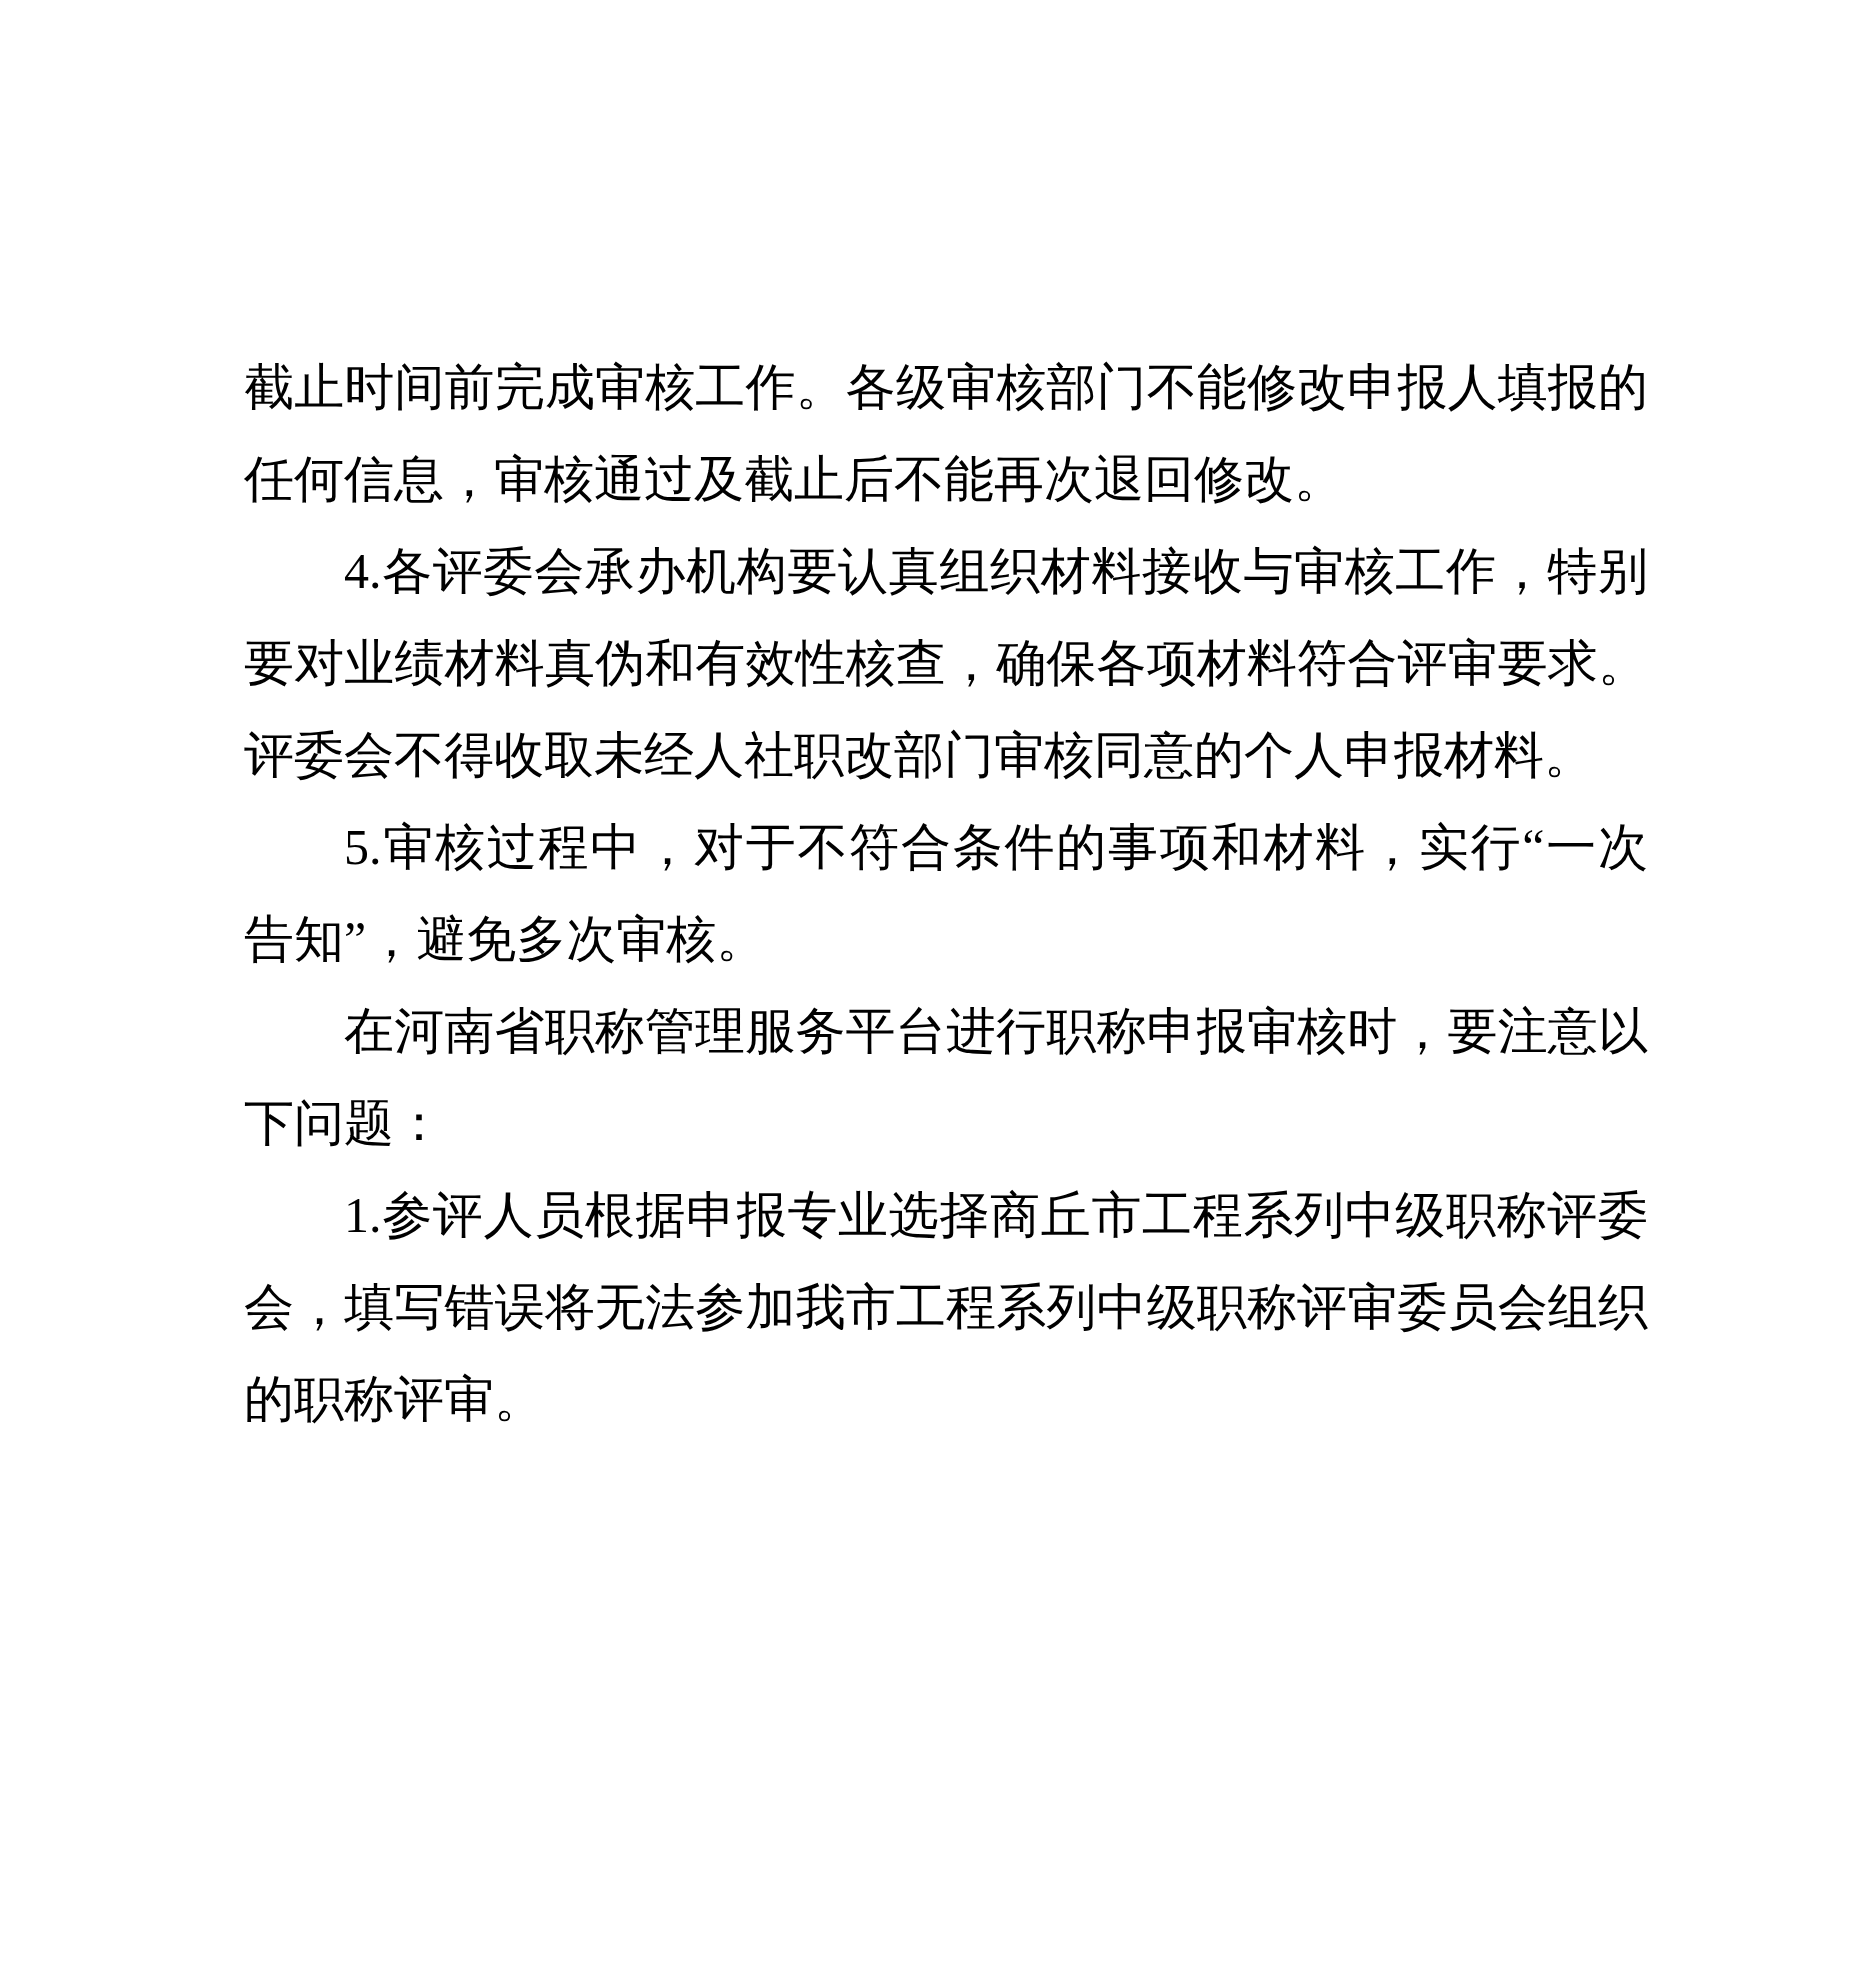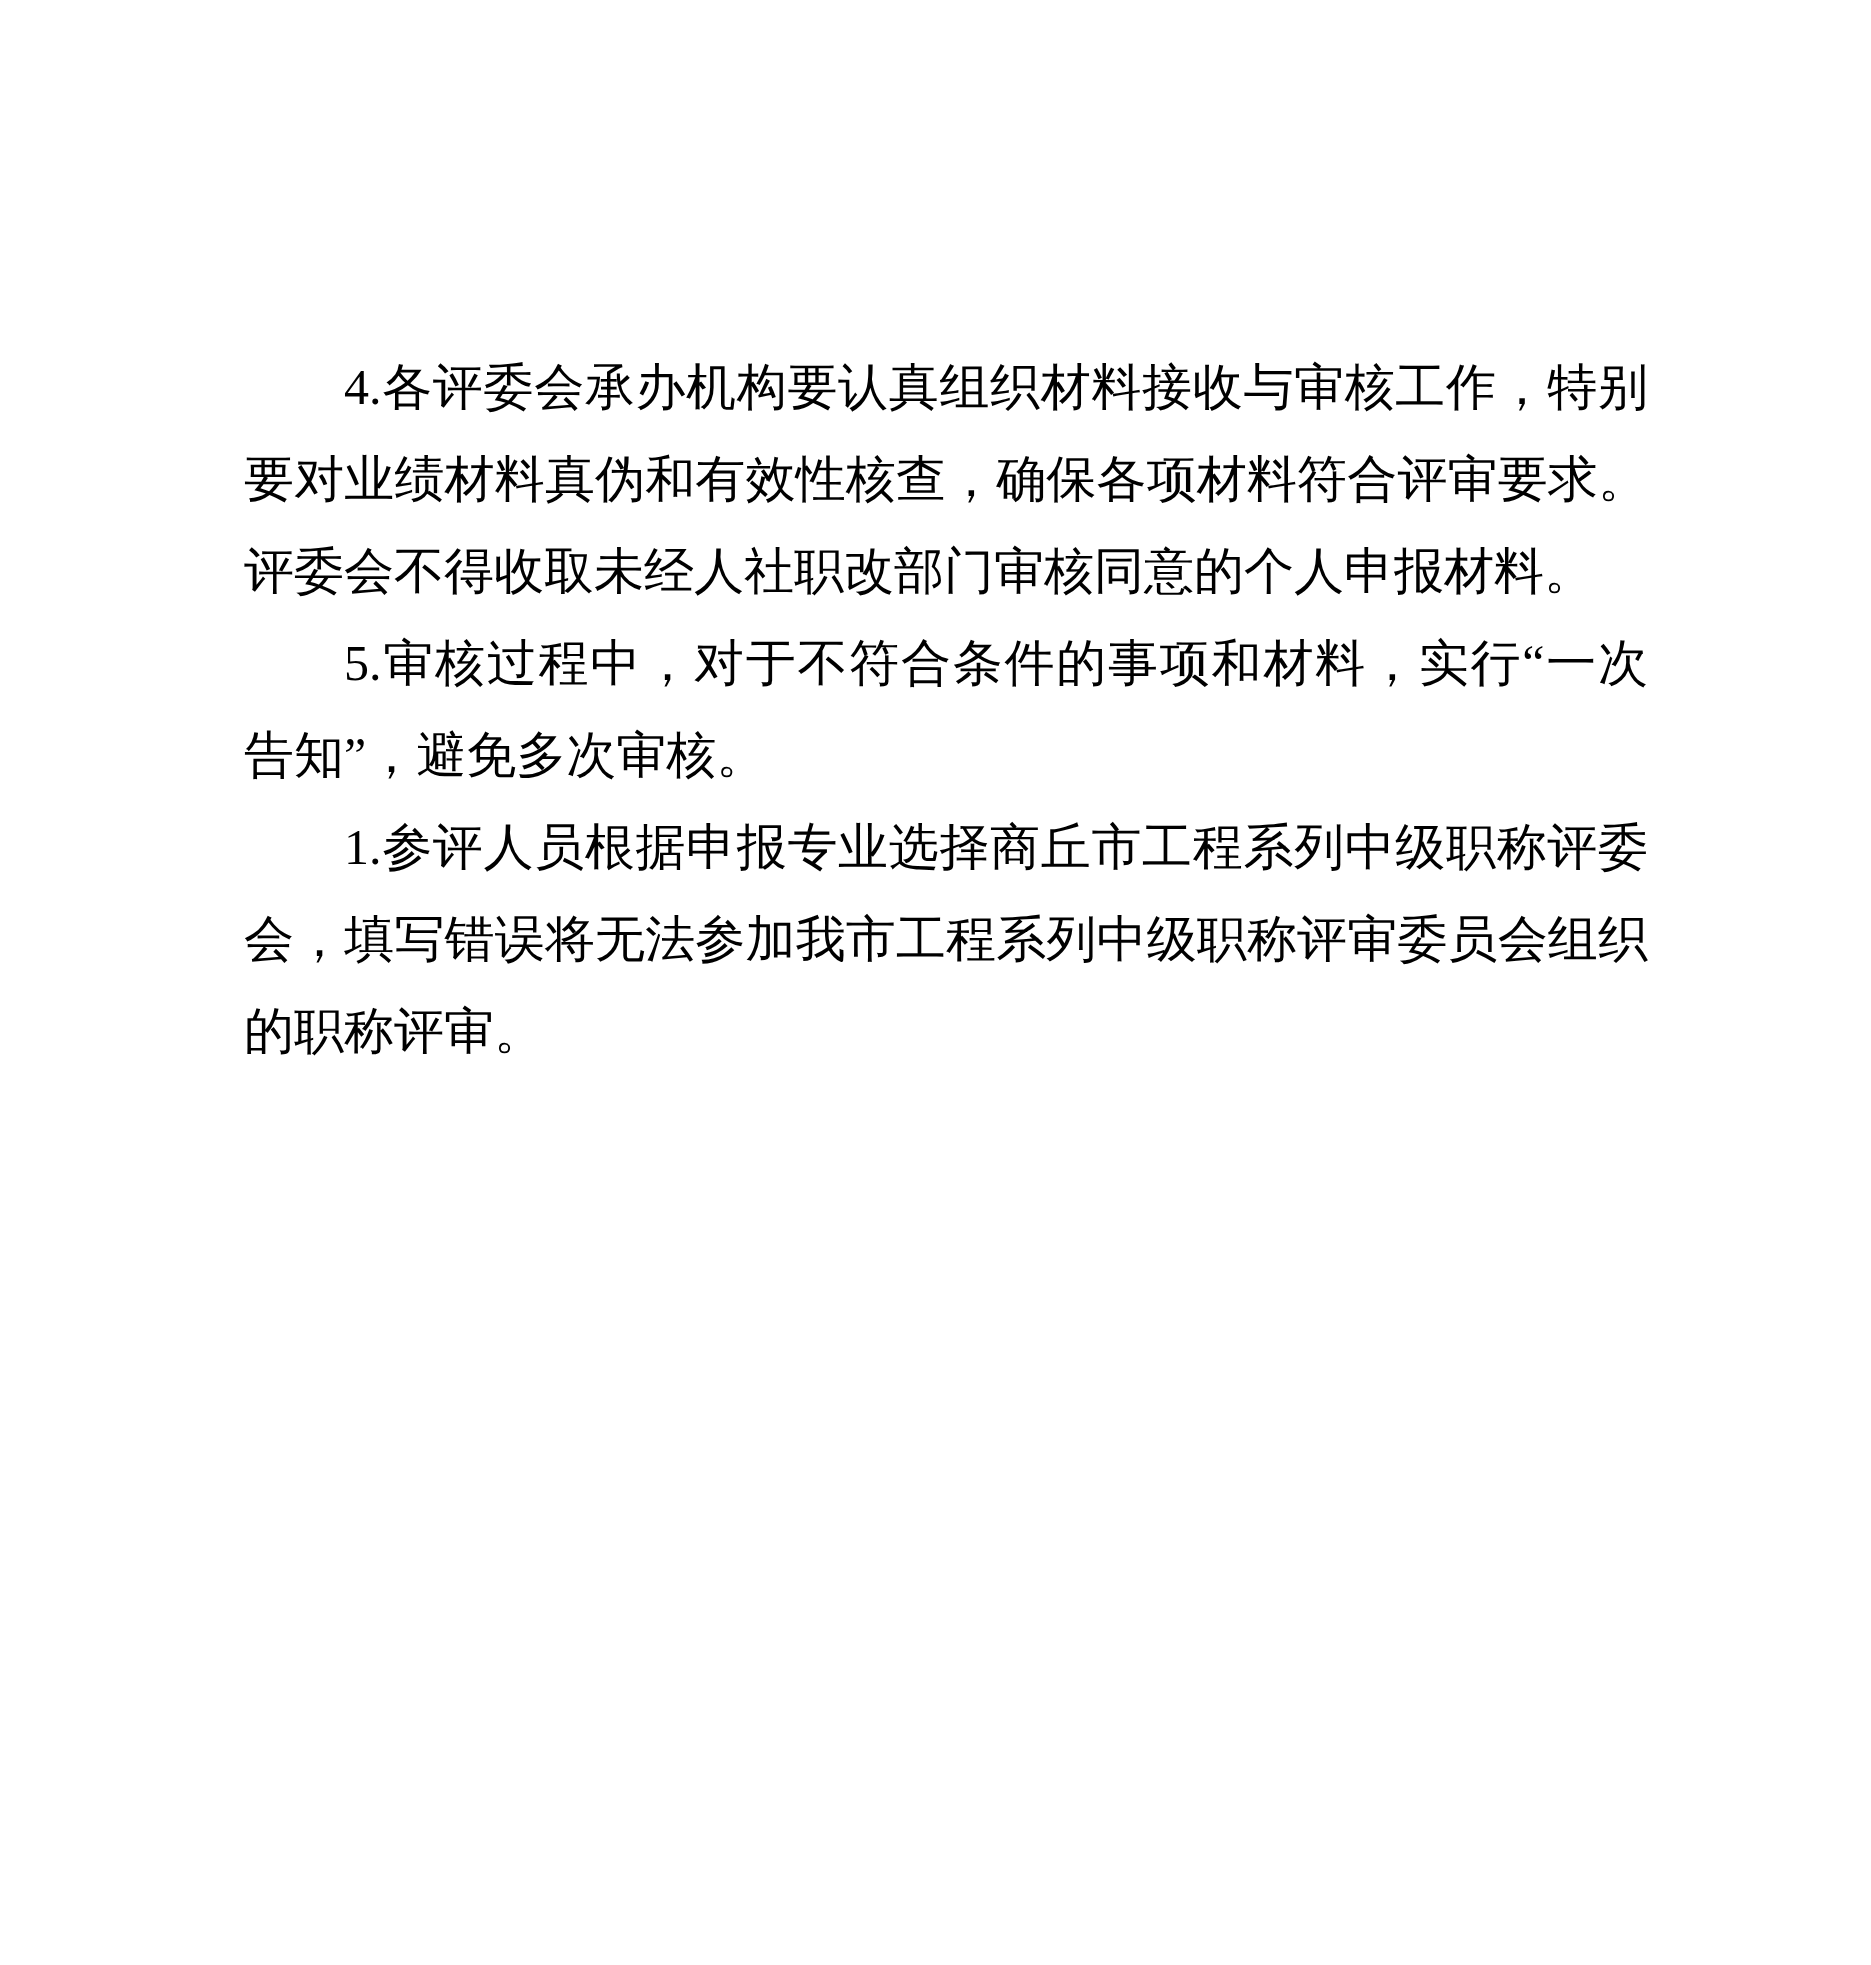--- a/index.html
+++ b/index.html
@@ -33,20 +33,22 @@
   }
   .content p.no-indent {
     text-indent: 0;
   }
 </style>
 </head>
 <body>
 
 <div class="page">
   <div class="content">
+    <p class="no-indent">截止时间前完成审核工作。各级审核部门不能修改申报人填报的任何信息，审核通过及截止后不能再次退回修改。</p>
     <p>4.各评委会承办机构要认真组织材料接收与审核工作，特别要对业绩材料真伪和有效性核查，确保各项材料符合评审要求。评委会不得收取未经人社职改部门审核同意的个人申报材料。</p>
     <p>5.审核过程中，对于不符合条件的事项和材料，实行“一次告知”，避免多次审核。</p>
+    <p>在河南省职称管理服务平台进行职称申报审核时，要注意以下问题：</p>
     <p>1.参评人员根据申报专业选择商丘市工程系列中级职称评委会，填写错误将无法参加我市工程系列中级职称评审委员会组织的职称评审。</p>
 
   </div>
 
 </div>
 
 
 </body></html>

